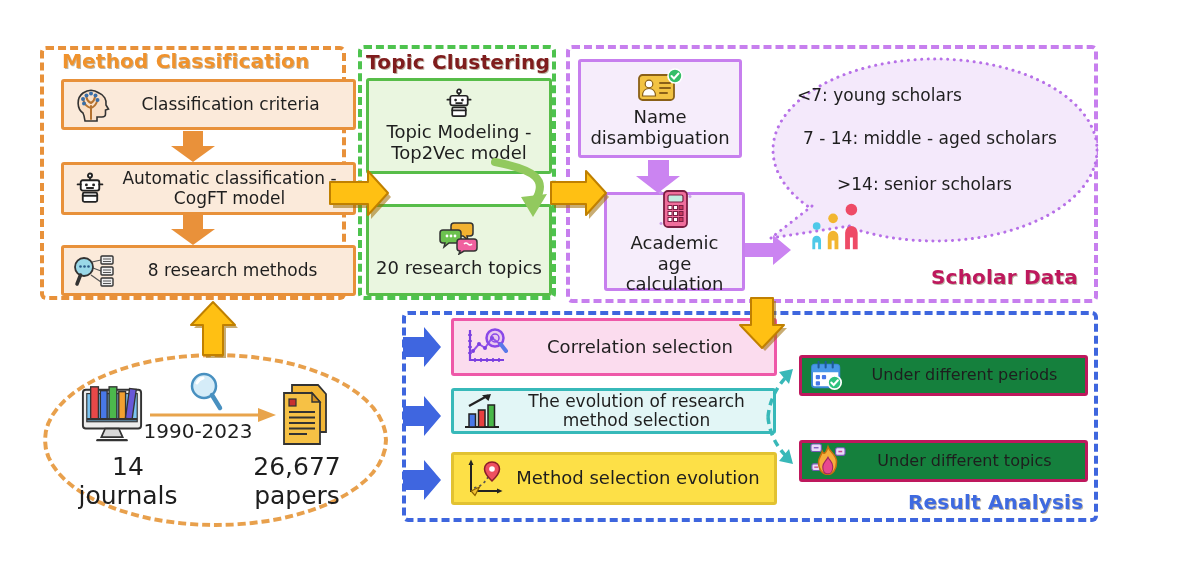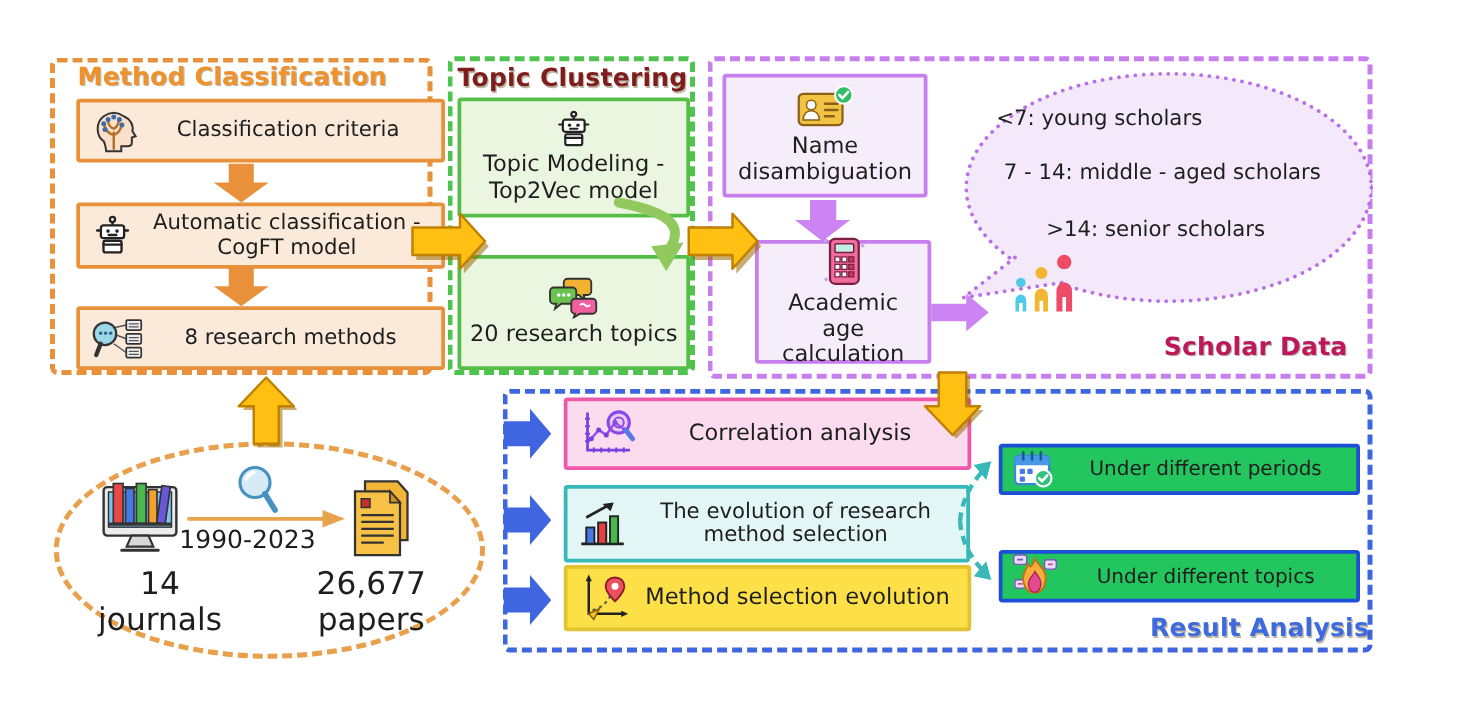--- a/index.html
+++ b/index.html
@@ -10,40 +10,40 @@
   .sec-title{position:absolute;font-weight:bold;font-size:20px;letter-spacing:.2px;
              text-shadow:1px 1px 0 rgba(70,45,0,.35);white-space:nowrap;}
   .step{position:absolute;box-sizing:border-box;display:flex;align-items:center;border-radius:3px;}
   .row{flex-direction:row;gap:6px;padding:2px 8px;margin-left:11px;}
   .col{flex-direction:column;justify-content:center;gap:3px;padding:3px 4px;}
   .lbl{text-align:center;line-height:1.14;}
   .grow{flex:1;}
   .mc-step{background:#FBEADA;border:3px solid #E8913A;}
   .tc-step{background:#EAF6E0;border:3px solid #57BD49;}
   .sd-step{background:#F6EDFB;border:3px solid #C77FEE;}
-  .u-step{background:#22c55e;border:3px solid #1d4ed8;}
+  .u-step{background:#15803d;border:3px solid #be185d;}
   .f17{font-size:17px;} .f16{font-size:16px;} .f18{font-size:18px;} .f19{font-size:25px;} .f20{font-size:20px;}
   svg{display:block;}
   .overlay{position:absolute;left:0;top:0;pointer-events:none;}
 </style>
 </head>
 <body>
 
 <div class="stage">
 
   <div class="dashed" style="left:40px;top:46px;width:306px;height:254px;border-color:#E8913A;"></div>
   <div class="dashed" style="left:358px;top:45px;width:198px;height:255px;border-color:#4EC34E;"></div>
   <div class="dashed" style="left:566px;top:45px;width:532px;height:258px;border-color:#C77FEE;"></div>
   <div class="dashed" style="left:402px;top:311px;width:696px;height:211px;border-color:#3E66DE;"></div>
   <div class="dashed" style="left:43px;top:353px;width:345px;height:174px;border-color:#E8A04C;border-radius:50%;background:#fff;"></div>
 
   <div class="sec-title" style="left:62px;top:49px;color:#F0922C;">Method Classification</div>
   <div class="sec-title" style="left:366px;top:50px;color:#7f1d1d;">Topic Clustering</div>
   <div class="sec-title" style="left:931px;top:265px;color:#be185d;">Scholar Data</div>
-  <div class="sec-title" style="left:908px;top:490px;color:#3E6AE0;margin-left:12px;">Result Analysis</div>
+  <div class="sec-title" style="left:908px;top:490px;color:#3E6AE0;">Result Analysis</div>
 
   <div class="step row mc-step" style="left:50px;top:79px;width:295px;height:51px;">
     <span>
       <svg width="38" height="38" viewBox="0 0 38 38">
         <path d="M27 7 C32 9 35 14 34 19 L36.5 23 33.5 24 33.5 28 C33.5 30 32 31 30 31 L25 31 25 35 13 35 C12.5 31.5 12 29 11 27 C5 23 4 12 11 7 C16 3.5 22 3.5 27 7 Z" fill="#FAE0C8" stroke="#333" stroke-width="1.6"></path>
         <path d="M19 33 L19 20 M19 22 C15 21 12.5 18 11.5 14.5 M19 22 C22 21 24 18.5 25 15.5 M19 17 C16.5 16 15 14 14.5 11.5 M19 17 C21 16 22.5 14 23 11" stroke="#B5722F" stroke-width="2" fill="none" stroke-linecap="round"></path>
         <circle cx="11" cy="13" r="2" fill="#3A6EA8"></circle>
           <circle cx="14.5" cy="9.5" r="2" fill="#3A6EA8"></circle>
         <circle cx="19" cy="7.5" r="2" fill="#3A6EA8"></circle>
           <circle cx="23.5" cy="9.5" r="2" fill="#3A6EA8"></circle>
@@ -193,24 +193,24 @@
         <circle cx="11" cy="25" r="2" fill="#7B3FE0"></circle>
           <circle cx="17" cy="18" r="2" fill="#7B3FE0"></circle>
         <circle cx="23" cy="22" r="2" fill="#7B3FE0"></circle>
           <circle cx="30" cy="12" r="2" fill="#7B3FE0"></circle>
           <circle cx="38" cy="18" r="2" fill="#7B3FE0"></circle>
         <circle cx="33" cy="12" r="8.5" fill="rgba(160,120,240,0.18)" stroke="#8A48E8" stroke-width="2.5"></circle>
         <circle cx="33" cy="12" r="4" fill="none" stroke="#8A48E8" stroke-width="1.5"></circle>
         <line x1="39" y1="18.5" x2="44" y2="25" stroke="#5A78E8" stroke-width="4" stroke-linecap="round"></line>
       </svg>
       </span>
-    <span class="lbl grow f18">Correlation analysis</span>
-  </div>
-
-  <div class="step row" style="left:440px;top:388px;width:325px;height:62px;background:#E2F6F6;border:3px solid #37B9B9;">
+    <span class="lbl grow f18">Correlation selection</span>
+  </div>
+
+  <div class="step row" style="left:440px;top:388px;width:325px;height:46px;background:#E2F6F6;border:3px solid #37B9B9;">
     <span>
       <svg width="40" height="38" viewBox="0 0 40 38">
         <line x1="3" y1="35" x2="37" y2="35" stroke="#222" stroke-width="2.2"></line>
         <rect x="7" y="22" width="6.5" height="13" fill="#4878E8" stroke="#222" stroke-width="1.5"></rect>
         <rect x="16.5" y="18" width="6.5" height="17" fill="#E84040" stroke="#222" stroke-width="1.5"></rect>
         <rect x="26" y="13" width="6.5" height="22" fill="#48B848" stroke="#222" stroke-width="1.5"></rect>
         <path d="M7 14 L26 3.5" stroke="#222" stroke-width="2.2"></path>
         <polygon points="29,2 20,3.2 26.5,9" fill="#222"></polygon>
       </svg>
       </span>

